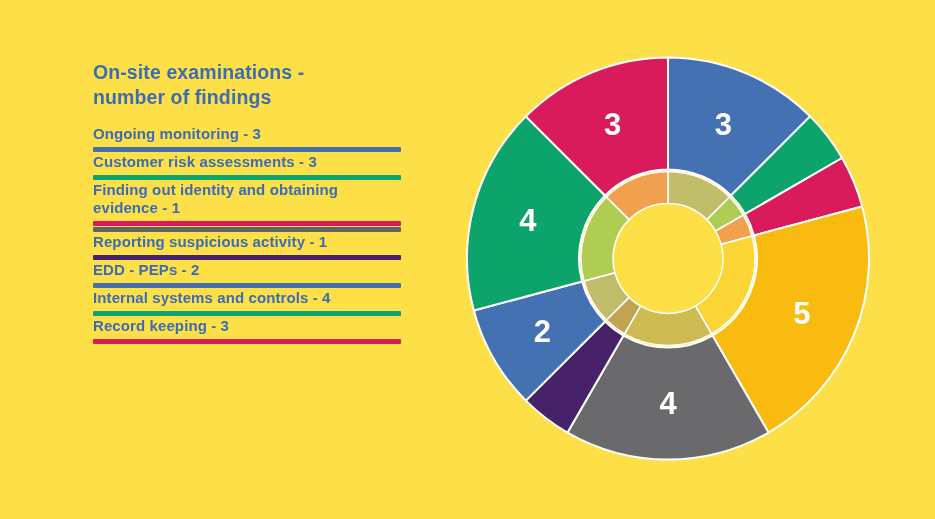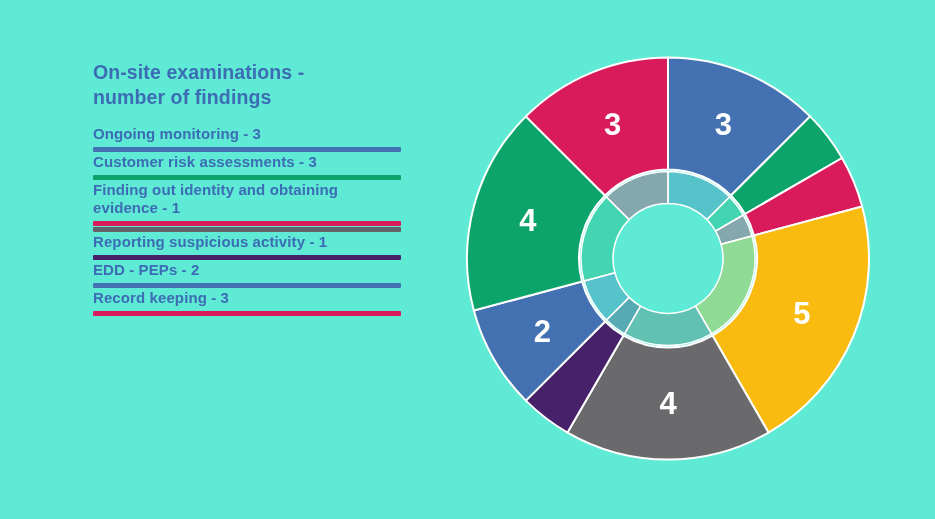--- a/index.html
+++ b/index.html
@@ -1,20 +1,20 @@
 <!DOCTYPE html>
 <html><head>
 <meta charset="utf-8">
 <style>
   html, body { margin: 0; padding: 0; background: #ffffff; }
   .canvas {
     position: relative;
     width: 935px;
     height: 519px;
-    background: #5eead4;
+    background: #fde047;
     overflow: hidden;
     font-family: "Liberation Sans", sans-serif;
   }
   .legend-panel {
     position: absolute;
     left: 93px;
     top: 60px;
     width: 308px;
   }
   .chart-title {
@@ -79,20 +79,24 @@
       </div>
       <div class="legend-item">
         <div class="legend-label">Reporting suspicious activity - 1</div>
         <div class="legend-bar" style="background: rgb(71, 33, 106);"></div>
       </div>
       <div class="legend-item">
         <div class="legend-label">EDD - PEPs - 2</div>
         <div class="legend-bar" style="background: rgb(68, 113, 178);"></div>
       </div>
       <div class="legend-item">
+        <div class="legend-label">Internal systems and controls - 4</div>
+        <div class="legend-bar" style="background: rgb(12, 164, 106);"></div>
+      </div>
+      <div class="legend-item">
         <div class="legend-label">Record keeping - 3</div>
         <div class="legend-bar" style="background: rgb(217, 27, 92);"></div>
       </div>
     </div>
   </div>
 
   <svg class="donut-svg" width="430" height="430" viewBox="0 0 430 430">
       <path d="M 215 128.5 A 87 87 0 0 1 276.5182899632296 153.98171003677035 L 253.89087296526012 176.60912703473988 A 55 55 0 0 0 215 160.5 Z" fill="#4471B2" fill-opacity="0.32" stroke="#ffffff" stroke-width="1.5"></path>
       <path d="M 215 14.5 A 201 201 0 0 1 357.12846301849606 73.37153698150394 L 277.9325035256027 152.56749647439727 A 89 89 0 0 0 215 126.5 Z" fill="#4471B2" stroke="#ffffff" stroke-width="2" stroke-linejoin="round"></path>
       <text x="270.489097692938" y="81.53746778586341" text-anchor="middle" dominant-baseline="central" class="donut-label" fill="#ffffff">3</text>

